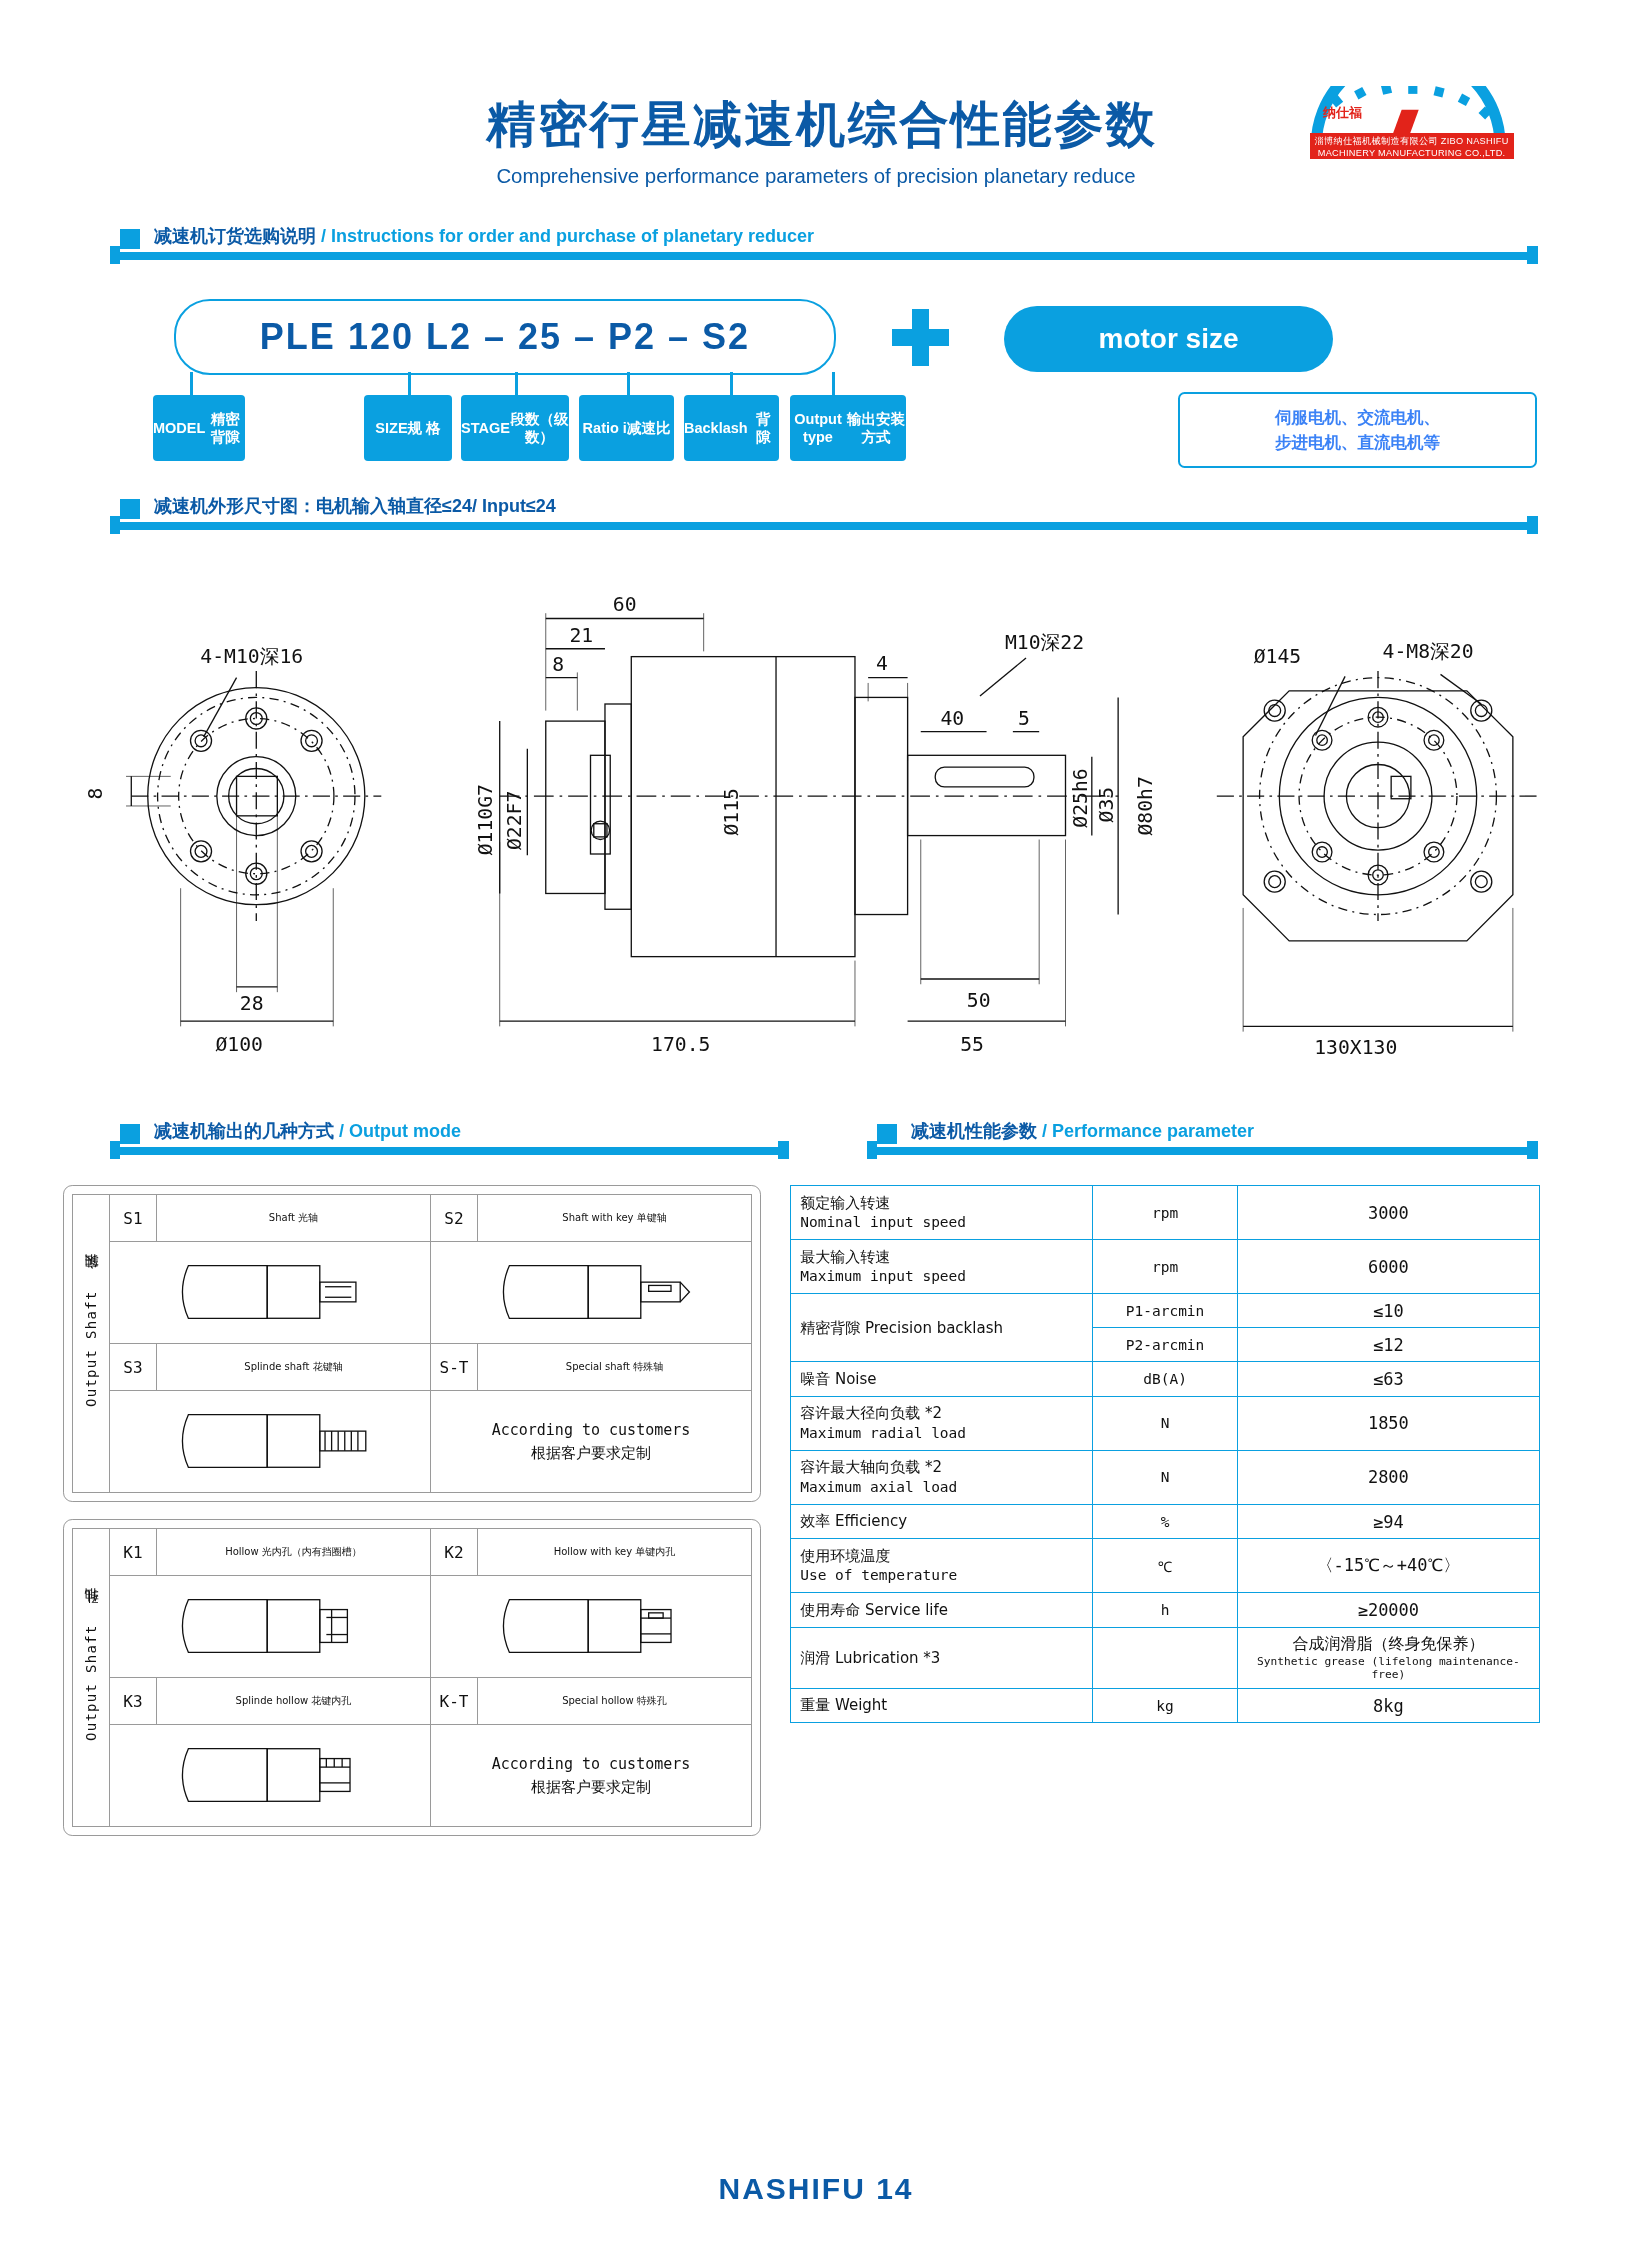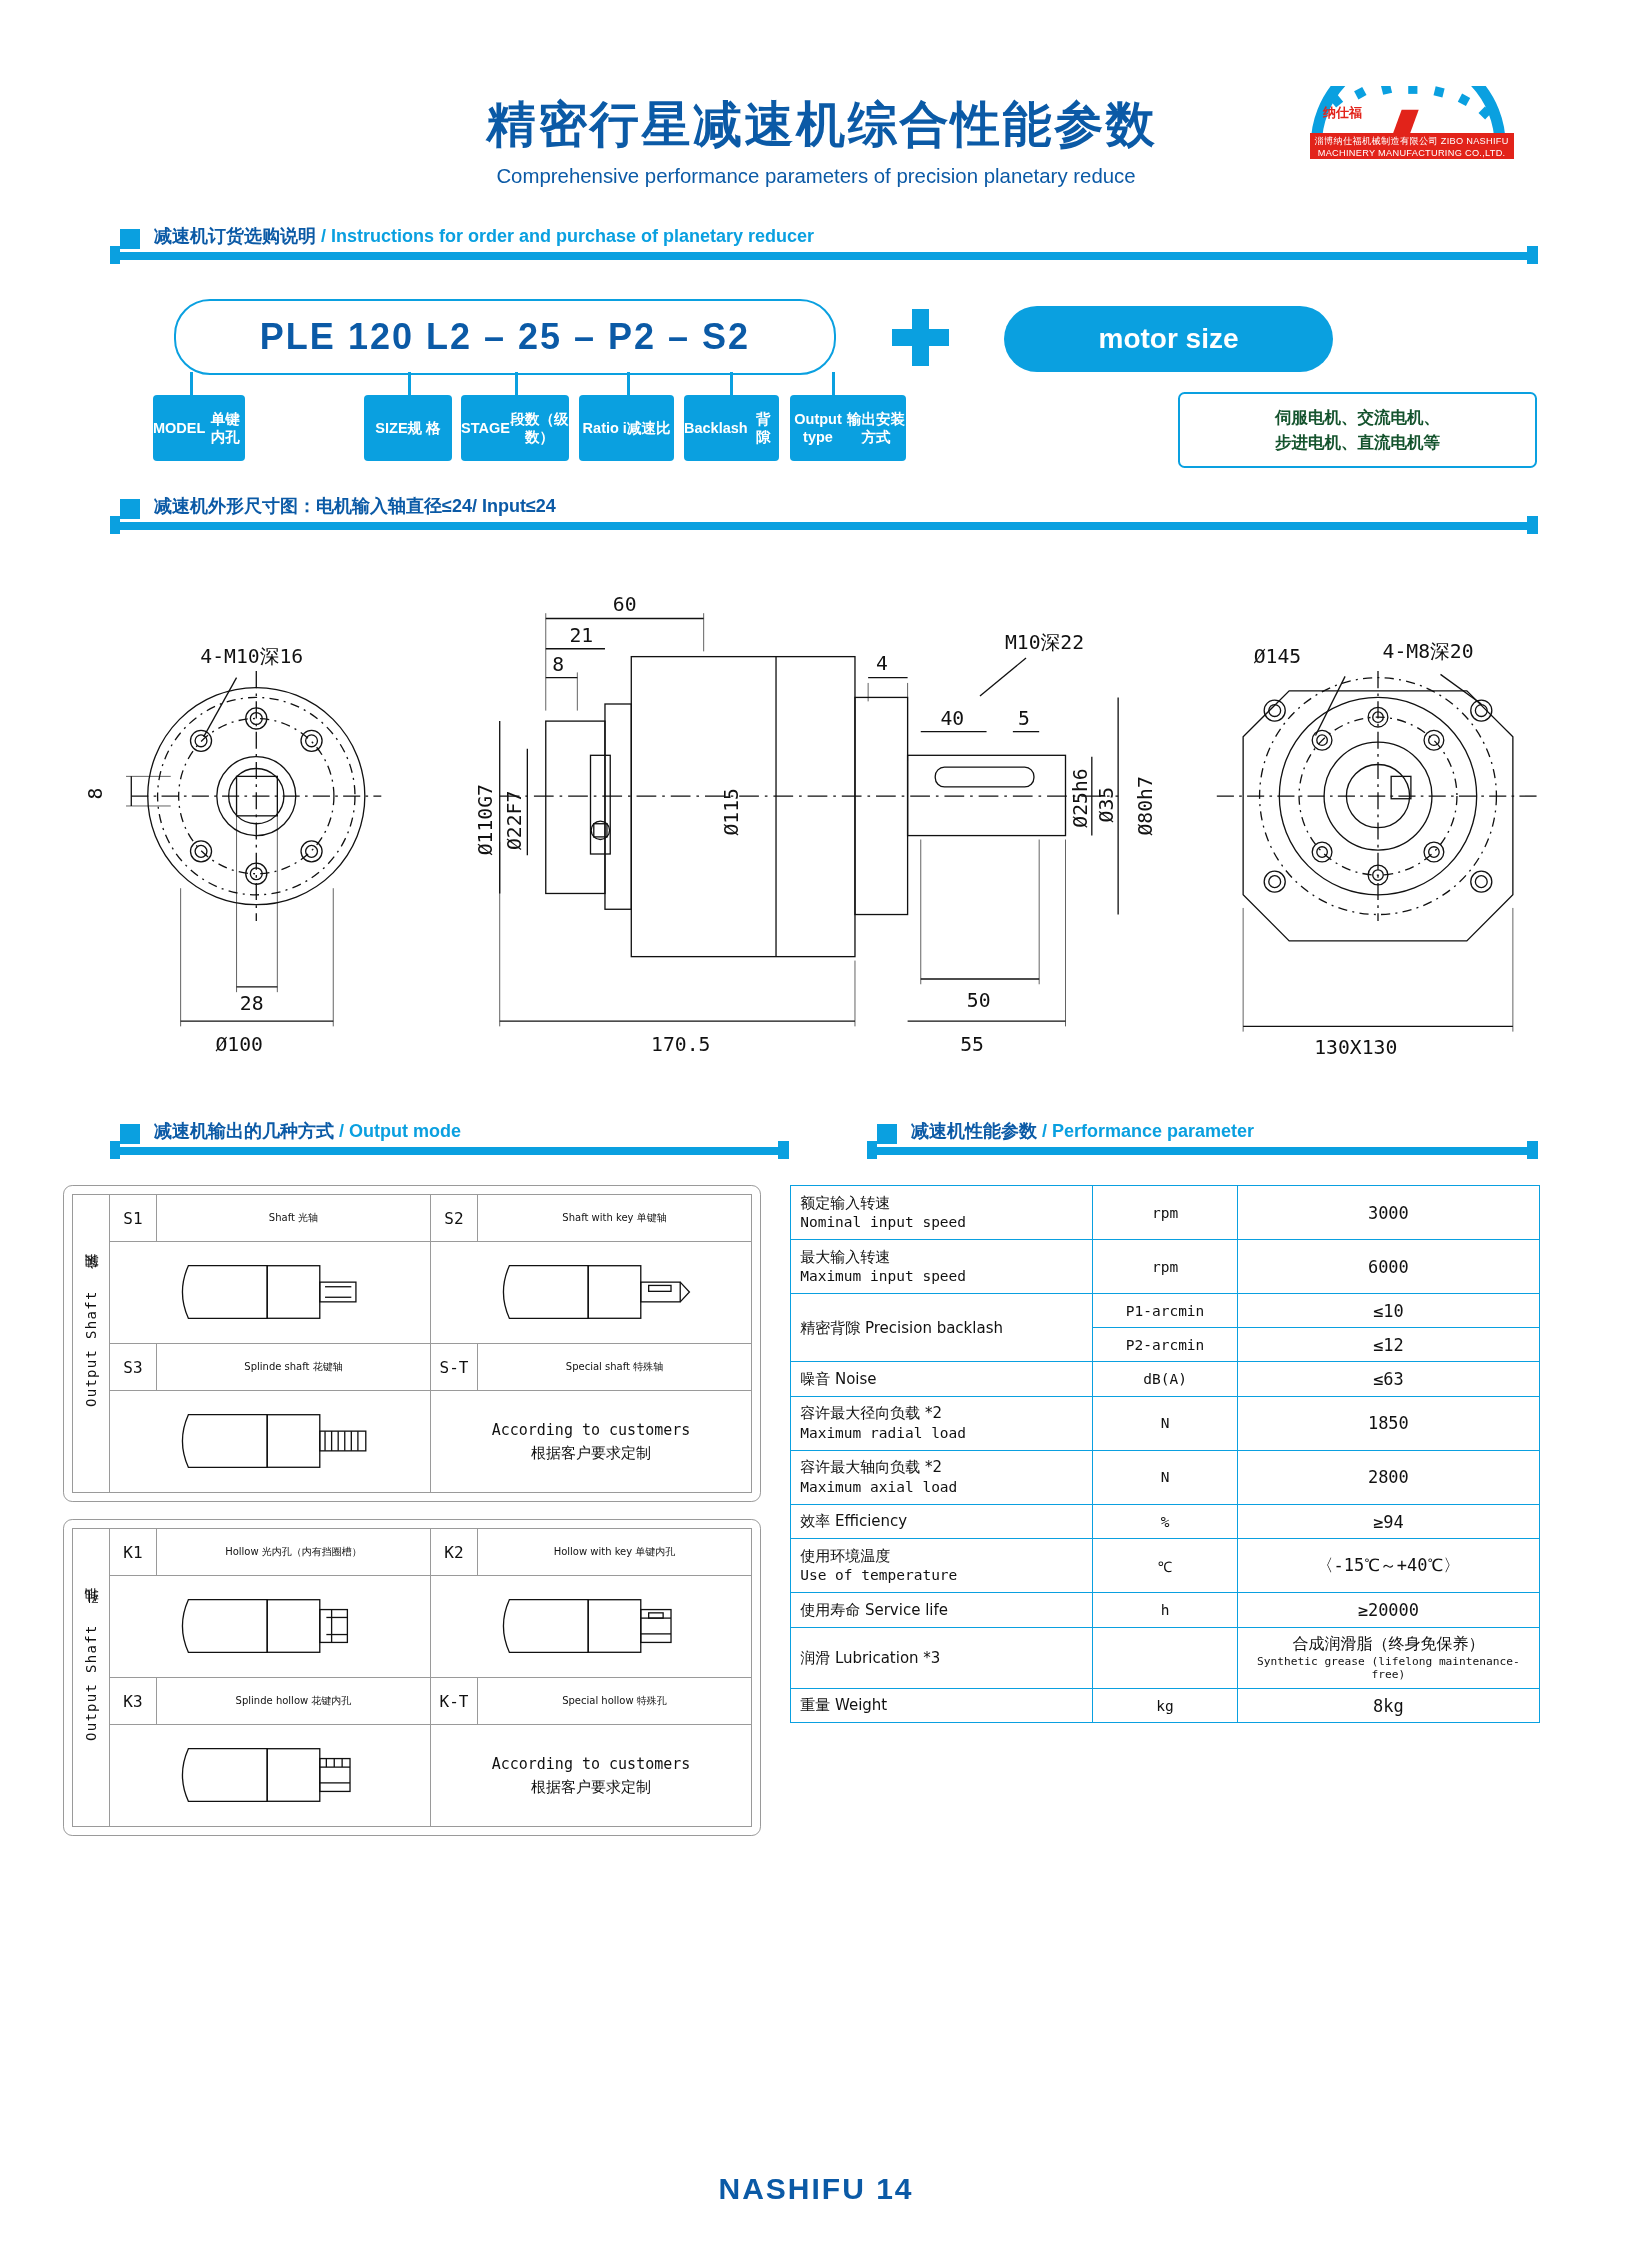--- a/index.html
+++ b/index.html
@@ -30,21 +30,21 @@
   .plus:before,.plus:after{content:"";position:absolute;background:#0aa0e0;}
   .plus:before{left:20px;top:0;width:17px;height:57px;}
   .plus:after{left:0;top:20px;width:57px;height:17px;}
   .motor-pill{position:absolute;left:1004px;top:306px;width:329px;height:66px;background:#0aa0e0;border-radius:33px;display:flex;align-items:center;justify-content:center;color:#fff;font-size:28px;font-weight:bold;}
 
   .tagbox{position:absolute;background:#0aa0e0;color:#fff;border-radius:4px;text-align:center;display:flex;align-items:center;justify-content:center;line-height:1.25;font-weight:bold;}
   .tagbox .l1{font-size:14.5px;}
   .tagbox .l2{font-size:14.5px;}
   .tagline{position:absolute;background:#0aa0e0;width:2.6px;}
 
-  .motor-note{position:absolute;left:1178px;top:392px;width:355px;height:72px;border:2px solid #0aa0e0;border-radius:6.6px;display:flex;flex-direction:column;align-items:center;justify-content:center;color:#14532d;font-size:16.5px;font-weight:bold;line-height:1.5;}
+  .motor-note{position:absolute;left:1178px;top:392px;width:355px;height:72px;border:2px solid #0aa0e0;border-radius:6.6px;display:flex;flex-direction:column;align-items:center;justify-content:center;color:#3b82f6;font-size:16.5px;font-weight:bold;line-height:1.5;}
 
   
   .draw{position:absolute;left:39px;top:579px;width:1553px;height:500px;}
   .draw svg{width:100%;height:100%;}
 
   
   .omode{position:absolute;left:63px;top:1185px;width:698px;}
   .ptable{position:absolute;left:790px;top:1185px;width:750px;}
 
   table{border-collapse:collapse;}
@@ -114,21 +114,21 @@
 
   <div class="tagline" style="left:190px;top:372px;height:26px;"></div>
   <div class="tagline" style="left:408px;top:372px;height:26px;"></div>
   <div class="tagline" style="left:515px;top:372px;height:26px;"></div>
   <div class="tagline" style="left:627px;top:372px;height:26px;"></div>
   <div class="tagline" style="left:730px;top:372px;height:26px;"></div>
   <div class="tagline" style="left:832px;top:372px;height:26px;"></div>
 
   <div class="tagbox" style="left:153px;top:395px;width:92px;height:66px;">
     <div class="l1">MODEL</div>
-    <div class="l2">单键内孔</div>
+    <div class="l2">精密背隙</div>
   </div>
   <div class="tagbox" style="left:364px;top:395px;width:88px;height:66px;">
     <div class="l1">SIZE</div>
     <div class="l2">规 格</div>
   </div>
   <div class="tagbox" style="left:461px;top:395px;width:108px;height:66px;">
     <div class="l1">STAGE</div>
     <div class="l2">段数（级数）</div>
   </div>
   <div class="tagbox" style="left:579px;top:395px;width:95px;height:66px;">

